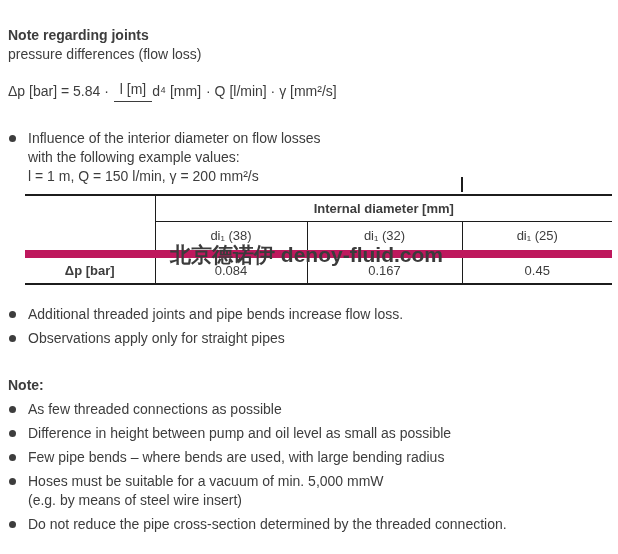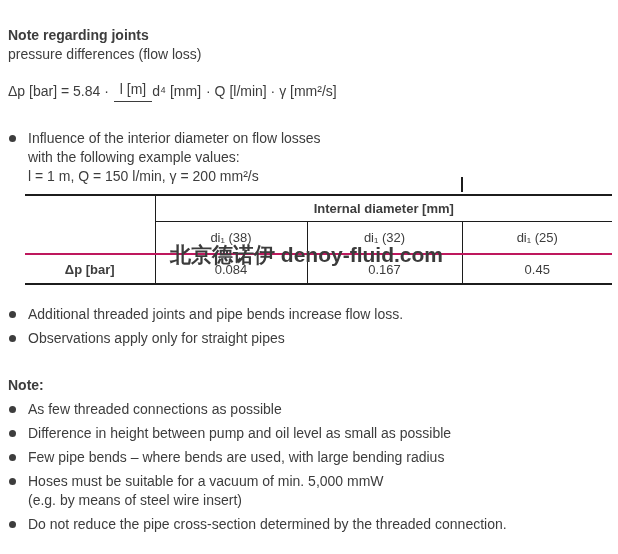--- a/index.html
+++ b/index.html
@@ -58,21 +58,21 @@
     font-size:13px;
     line-height:15px;
   }
   .flow-table td { text-align:center; vertical-align:middle; }
   .flow-table .r1 td { height:26px; }
   .flow-table .r2 td { height:33px; }
   .flow-table .r3 td { height:30px; }
   .flow-table .corner  { border-right:1px solid #1c1c1c; }
   .flow-table .thead   { border-bottom:1px solid #1c1c1c; font-weight:bold; }
   .flow-table .sep     { border-left:1px solid #1c1c1c; }
-  .flow-table .r3 td   { border-top:2px solid #be185d; }
+  .flow-table .r3 td   { border-top:8px solid #be185d; }
   .flow-table .rowlabel{ border-right:1px solid #1c1c1c; font-weight:bold; }
 
   .mid-bullets { margin-top:20px; }
 
   .note-heading { margin-top:28px; font-weight:bold; }
   .note-list { margin-top:5px; }
 
   
   .watermark {
     position:absolute;

